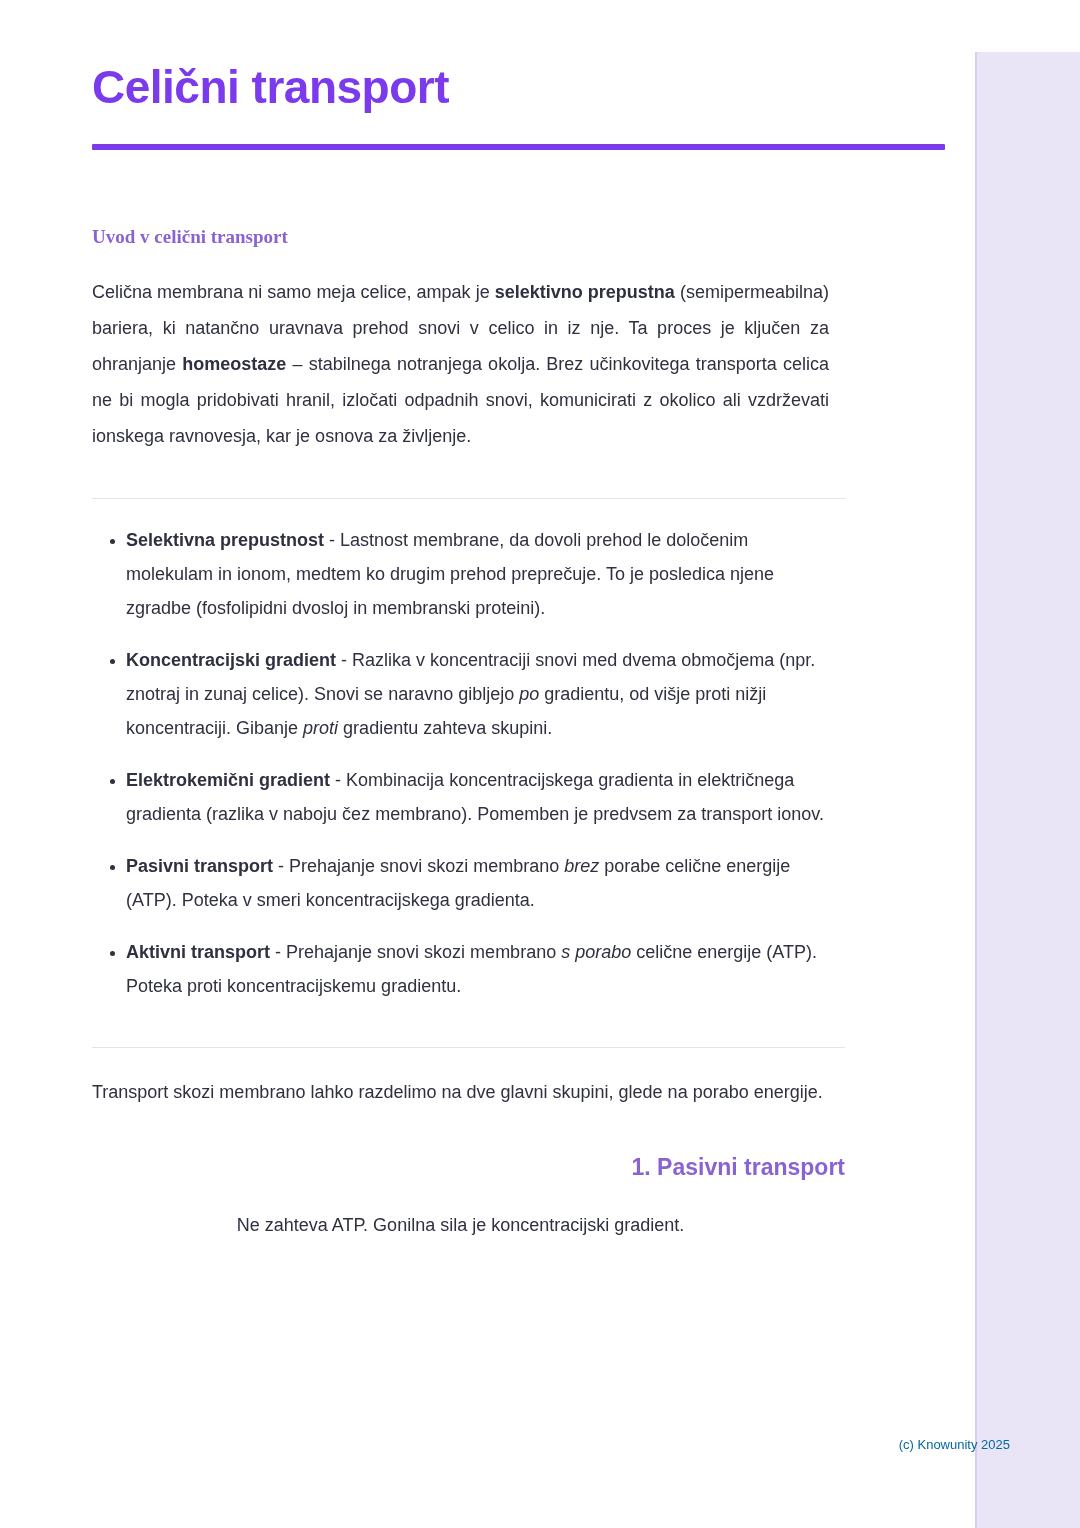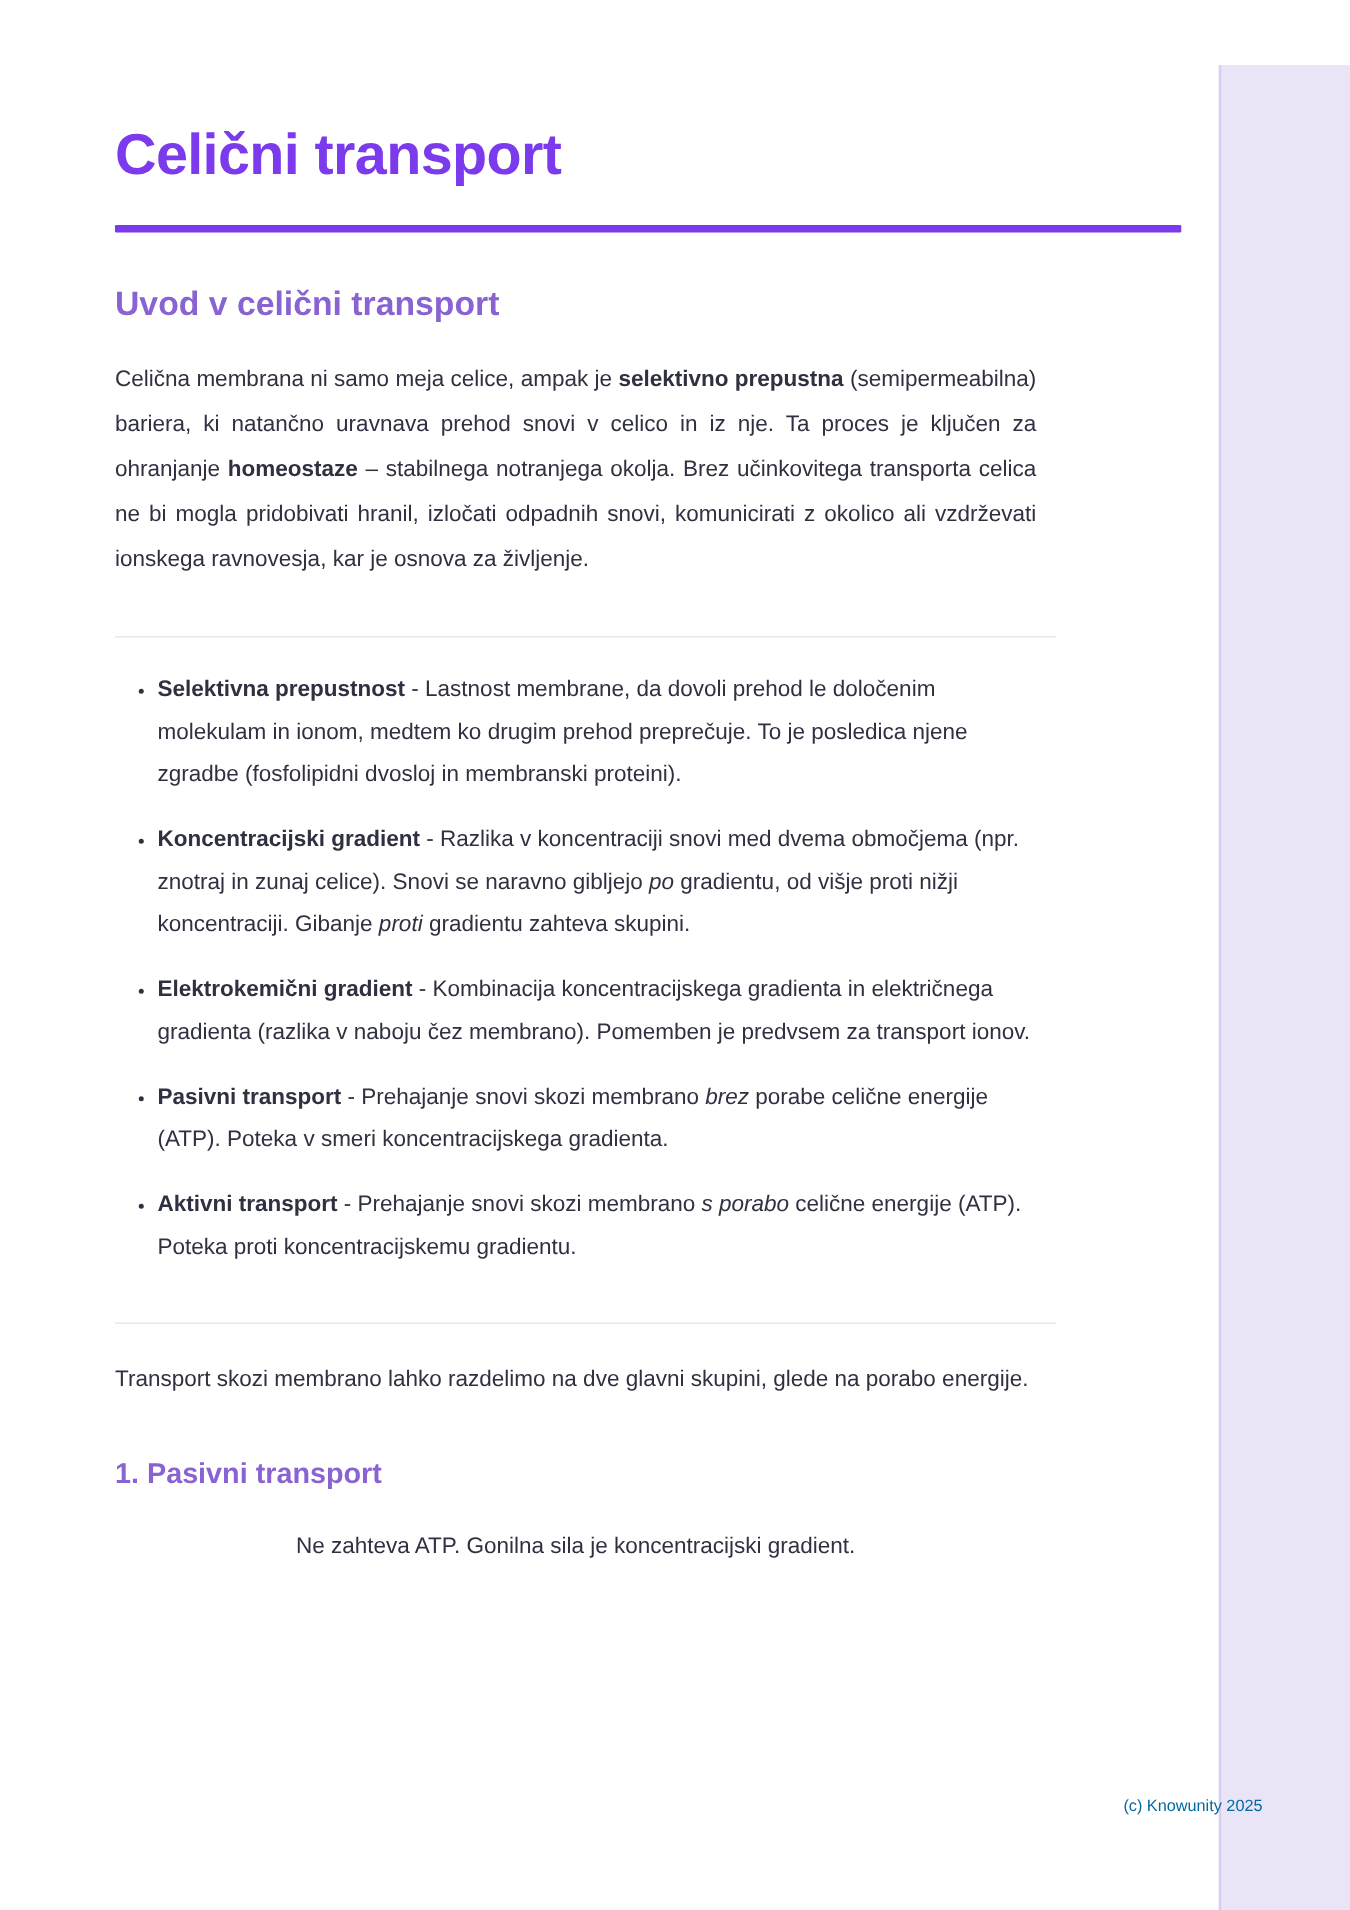--- a/index.html
+++ b/index.html
@@ -13,48 +13,50 @@
   }
   .side-strip{
     position:absolute;
     left:975px;top:52px;right:0;bottom:0;
     background:#eae4f7;
     border-left:2px solid #d9cdf1;
   }
   .content{
     position:relative;
     margin-left:92px;
-    padding-top:96px;
+    padding-top:60px;
     width:753px;
   }
   h1{
     margin:0;
     font-size:46px;
     font-weight:700;
     letter-spacing:-0.5px;
     color:#7c3aed;
   }
   .title-rule{
     margin-top:30px;
     width:853px;
     height:6px;
     background:#7c3aed;
     border-radius:1px;
   }
   h2{
-    margin:42px 0 0 0;
-    font-size:27px;
+    margin:76px 0 0 0;
+    font-size:19px;
     font-weight:700;
     color:#8a63d2;
+    font-family:Liberation Serif, serif;
   }
   h3{
     margin:44px 0 0 0;
     font-size:23px;
     font-weight:700;
     color:#8a63d2;
+    text-align:right;
   }
   p{
     margin:26px 0 0 0;
     font-size:18px;
     line-height:36px;
     width:737px;
     text-align:center;
   }
   p.justify{text-align:justify;}
   .divider{

